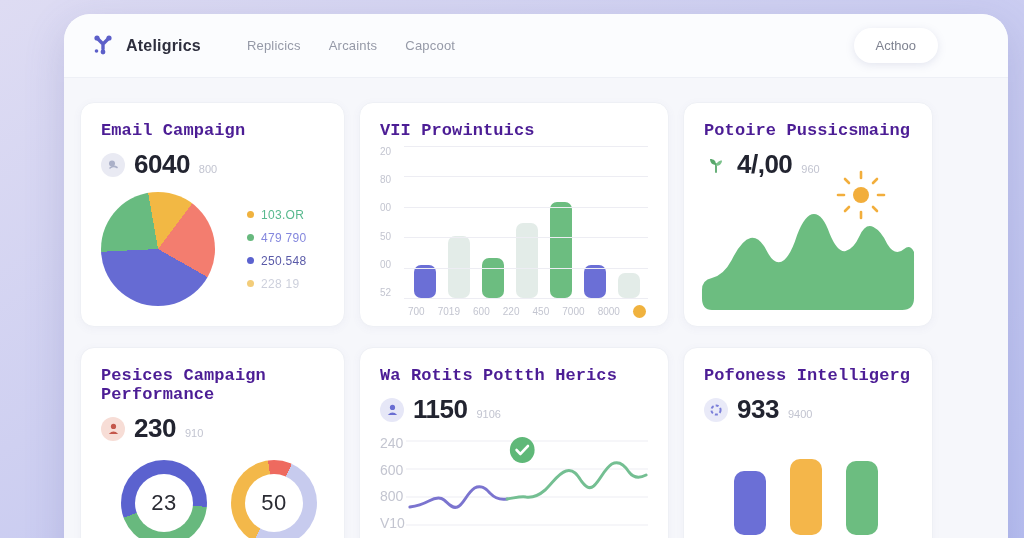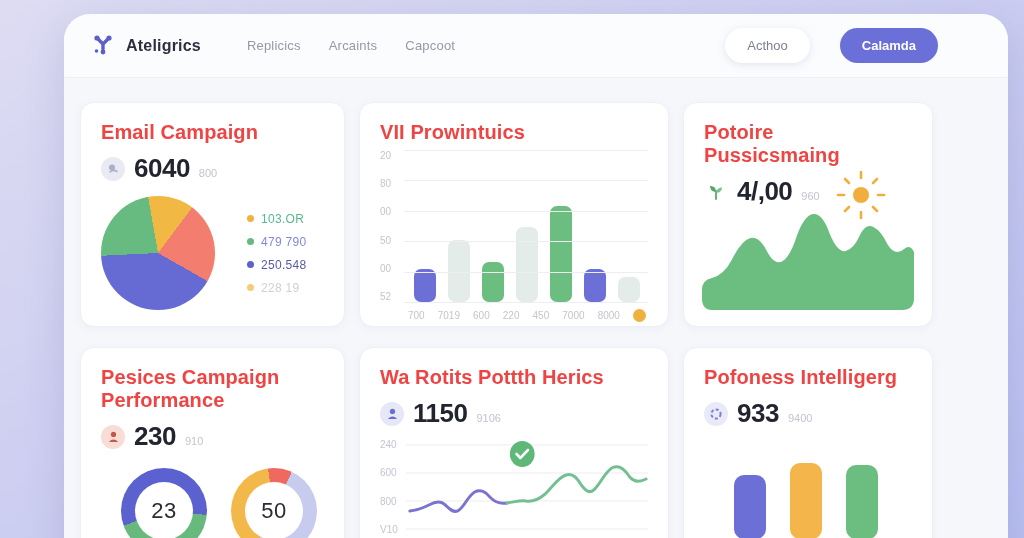--- a/index.html
+++ b/index.html
@@ -34,21 +34,21 @@
   .grid {
     display:grid; grid-template-columns:265px 310px 250px;
     grid-template-rows:225px 250px; gap:20px 14px;
     padding:24px 62px 0 16px;
   }
   .card {
     background:#fff; border:1px solid #eef0f5; border-radius:14px;
     padding:18px 20px; box-shadow:0 2px 8px rgba(90,100,150,.05);
     overflow:hidden; position:relative;
   }
-  .card-title { font-size:20px; font-weight:600; color:#ef4444; letter-spacing:.1px; }
+  .card-title { font-size:17px; font-weight:600; color:#4c1d95; letter-spacing:.1px;font-family:Liberation Mono, monospace; }
   .stat-row { display:flex; align-items:center; gap:9px; margin-top:9px; }
   .stat-icon { width:24px; height:24px; border-radius:50%; display:flex;
                align-items:center; justify-content:center; flex:none; }
   .stat-value { font-size:26px; font-weight:700; color:#222430; letter-spacing:-.5px; }
   .stat-suffix { font-size:11px; color:#c2c4d0; margin-top:8px; }
   
   .pie-wrap { display:flex; align-items:center; margin-top:12px;gap:12px; }
   .pie { width:114px; height:114px; border-radius:50%; flex:none; }
   .legend { list-style:none; margin-left:20px; display:flex; flex-direction:column; gap:9px; }
   .legend-row { display:flex; align-items:center; gap:7px; font-size:12px; letter-spacing:.3px; }
@@ -69,21 +69,21 @@
   .mountain-wrap { position:absolute; left:16px; right:16px; bottom:14px; height:122px; }
   
   .donuts { display:flex; gap:24px; margin-top:16px; padding-left:20px; }
   .donut { width:86px; height:86px; border-radius:50%; position:relative;
            display:flex; align-items:center; justify-content:center; }
   .donut::before { content:""; position:absolute; inset:14px; background:#fff; border-radius:50%; }
   .donut-value { position:relative; font-size:22px; color:#2a2b33; letter-spacing:.5px; }
   
   .chart5 { display:flex; margin-top:8px; }
   .yaxis5 { width:26px; height:100px; display:flex; flex-direction:column;
-            justify-content:space-between; font-size:10px; color:#c3c5d0; padding:2px 0; }
+            justify-content:space-between; font-size:14px; color:#c3c5d0; padding:2px 0; }
   .lineplot { flex:1; height:100px; }
   
   .bigbars { display:flex; gap:24px; align-items:flex-end; height:92px;
              margin-top:18px; padding-left:30px; }
   .bigbar { width:32px; border-radius:10px; }
 </style>
 </head>
 <body>
 
 <div class="panel">
@@ -103,21 +103,20 @@
       </span>
       <span class="brand-name">Ateligrics</span>
     </div>
     <div class="nav-links">
       <span class="nav-link">Replicics</span>
       <span class="nav-link">Arcaints</span>
       <span class="nav-link">Capcoot</span>
     </div>
     <div class="nav-actions">
       <button class="btn btn-secondary">Acthoo</button>
-      <button class="btn btn-primary" id="primaryBtn" style="background: rgb(107, 112, 216);">Calamda</button>
     </div>
   </div>
 
   <div class="grid">
 
     <div class="card">
       <div class="card-title">Email Campaign</div>
       <div class="stat-row">
         <span class="stat-icon" style="background:#e9eaf3">
           <svg width="13" height="13" viewBox="0 0 13 13">

